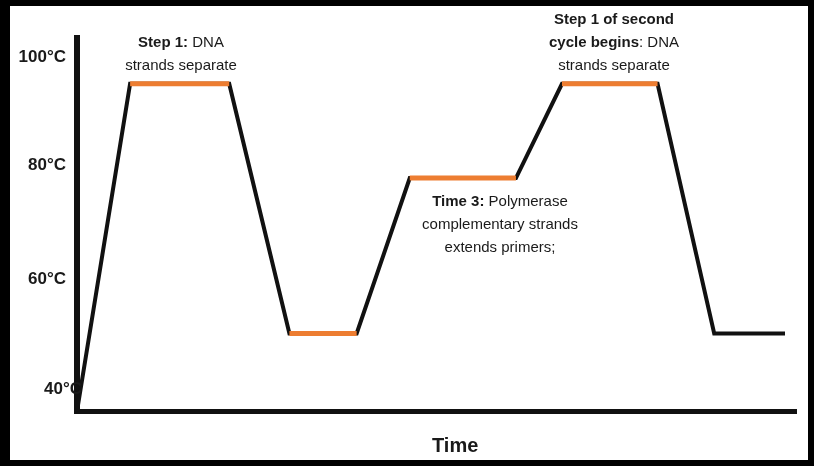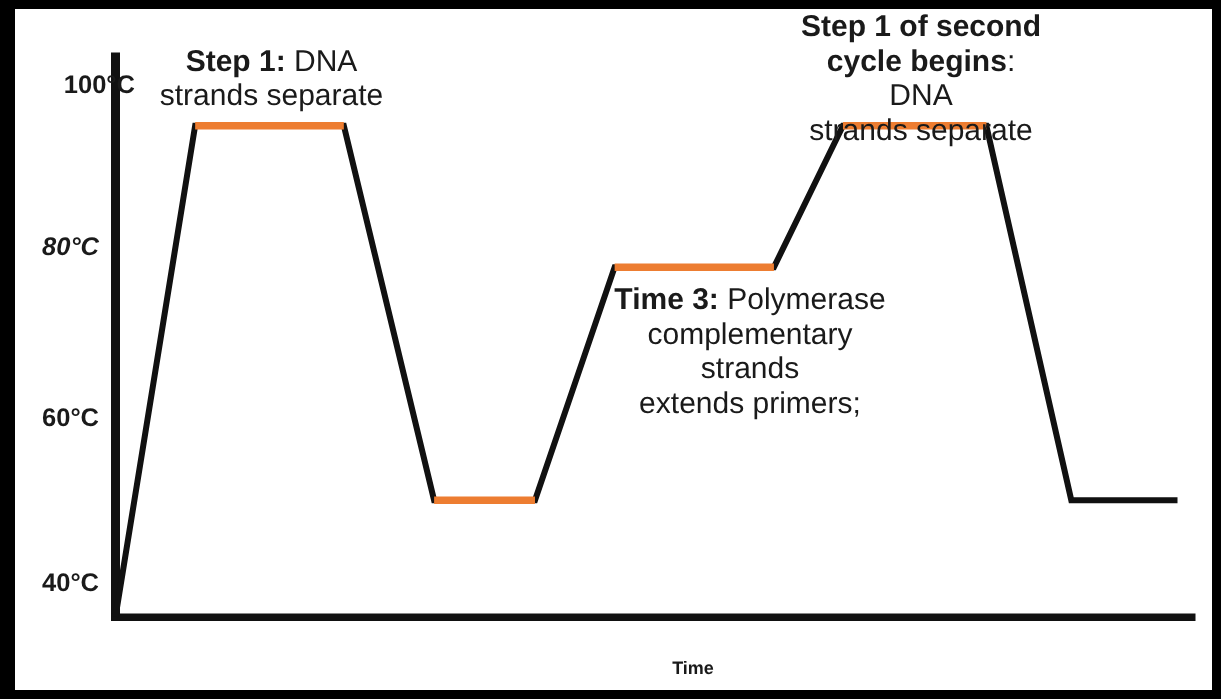--- a/index.html
+++ b/index.html
@@ -7,33 +7,33 @@
     position:relative;width:814px;height:466px;background:#ffffff;
     box-shadow: inset 0 0 0 6px #000;
     font-family:"Liberation Sans",sans-serif;color:#1a1a1a;overflow:hidden;
   }
   .frame-left-edge{position:absolute;left:0;top:0;width:10px;height:100%;background:#000;}
   svg#plot{position:absolute;left:0;top:0;}
   .tick{
     position:absolute;left:0;width:66px;text-align:right;
     font-weight:bold;font-size:17px;line-height:20px;white-space:nowrap;
   }
-  .tick-100{top:47px;margin-left:24px;}
-  .tick-80{top:155px;font-style:italic;}
+  .tick-100{top:47px;}
+  .tick-80{top:155px;}
   .tick-60{top:269px;}
-  .tick-40{top:379px;}
-  .ann{position:absolute;text-align:center;font-size:20px;line-height:23px;}
+  .tick-40{top:379px;margin-left:16px;}
+  .ann{position:absolute;text-align:center;font-size:15px;line-height:23px;}
   .ann .b{font-weight:bold;}
   .ann-step1{left:101px;top:30px;width:160px;}
   .ann-step2{left:252px;top:341px;width:150px;}
   .ann-step3{left:405px;top:189px;width:190px;}
   .ann-step1b{left:529px;top:7px;width:170px;}
   .xlabel{
-    position:absolute;left:432px;top:435px;width:60px;text-align:center;
-    font-weight:bold;font-size:12px;line-height:20px;
+    position:absolute;left:432px;top:435px;width:60px;
+    font-weight:bold;font-size:20px;line-height:20px;
   }
 </style>
 </head>
 <body>
 
 <div class="frame">
   <div class="frame-left-edge"></div>
 
   <svg id="plot" width="814" height="466" viewBox="0 0 814 466">
     <rect x="74" y="35" width="6" height="379" fill="#111111"></rect>

